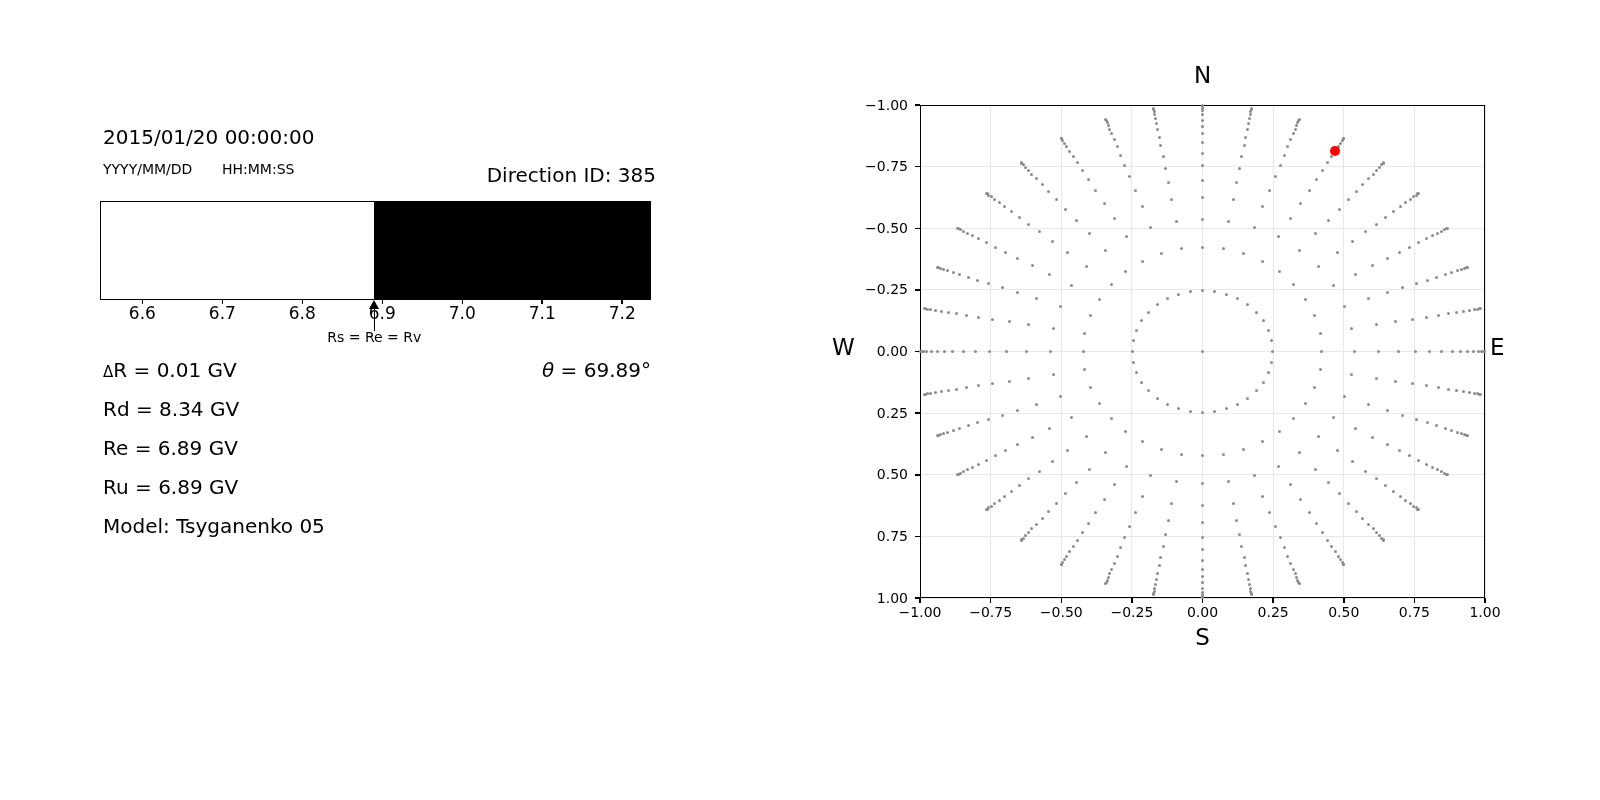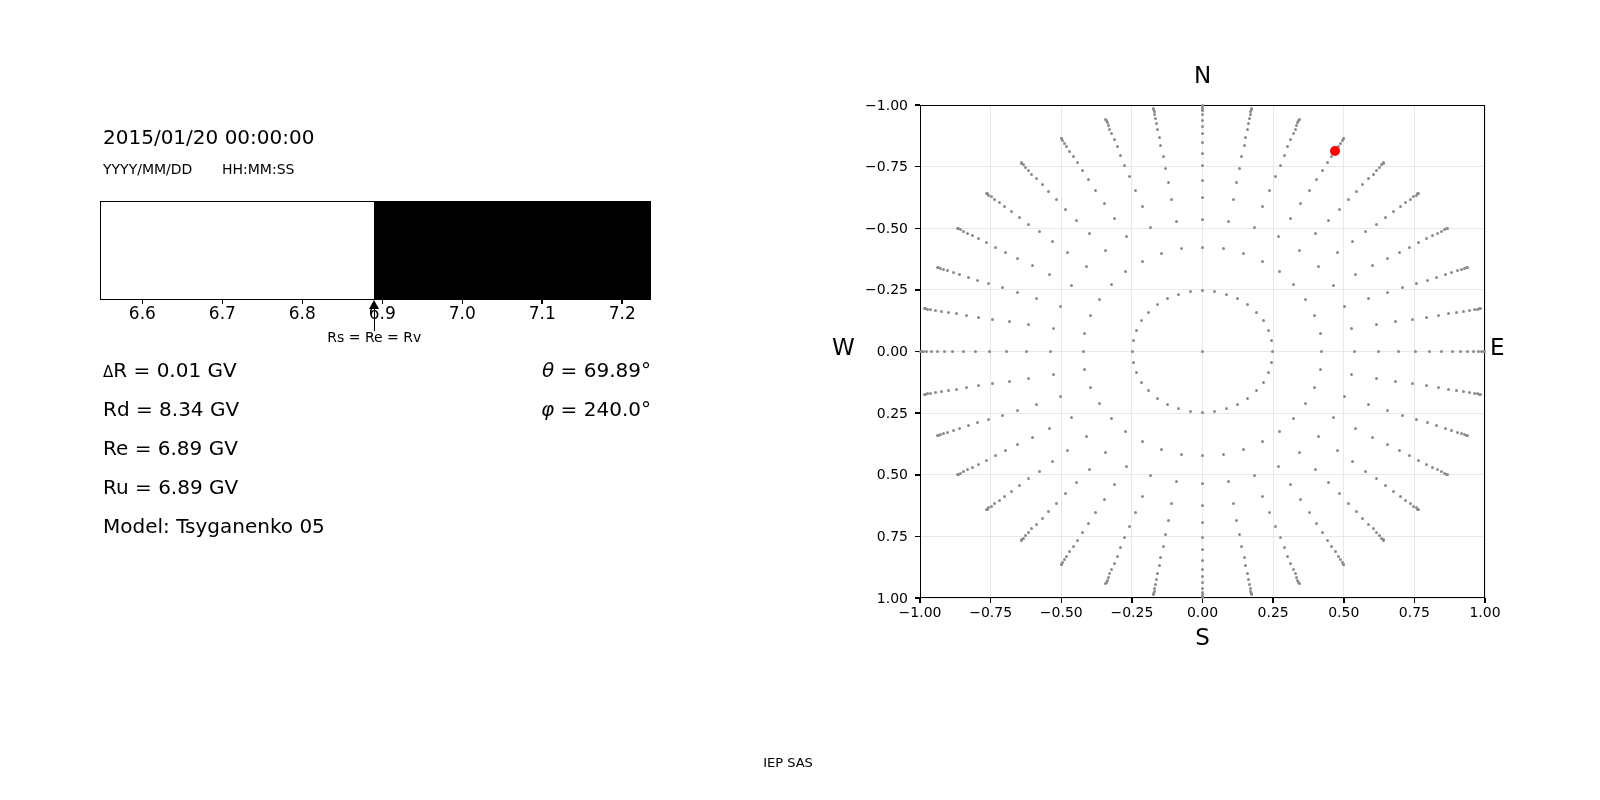--- a/index.html
+++ b/index.html
@@ -40,36 +40,36 @@
   #credit{left:0;top:755px;width:1576px;text-align:center;}
 </style>
 </head>
 <body>
 
 <div id="root">
 
   <div class="abs t20" style="left:103px;top:125px;">2015/01/20 00:00:00</div>
   <div class="abs t14" style="left:103px;top:161px;">YYYY/MM/DD</div>
   <div class="abs t14" style="left:222px;top:161px;">HH:MM:SS</div>
+  <div class="abs t20" style="left:400px;top:163px;width:256px;text-align:right;">Direction ID: 385</div>
 
   <div id="bar" class="abs">
       <div class="region" style="left: 0%; width: 49.7823%; background: rgb(255, 255, 255);"></div>
       <div class="region" style="left: 49.7823%; width: 50.2177%; background: rgb(0, 0, 0);"></div>
     </div>
   <div id="bar-ticks" class="abs t17"><div class="btick" style="left: 41.6346px;"></div><div class="blabel" style="left: 42.3846px;">6.6</div><div class="btick" style="left: 121.606px;"></div><div class="blabel" style="left: 122.356px;">6.7</div><div class="btick" style="left: 201.577px;"></div><div class="blabel" style="left: 202.327px;">6.8</div><div class="btick" style="left: 281.548px;"></div><div class="blabel" style="left: 282.298px;">6.9</div><div class="btick" style="left: 361.519px;"></div><div class="blabel" style="left: 362.269px;">7.0</div><div class="btick" style="left: 441.489px;"></div><div class="blabel" style="left: 442.239px;">7.1</div><div class="btick" style="left: 521.46px;"></div><div class="blabel" style="left: 522.21px;">7.2</div><div id="arrow-head" class="abs" style="left: 269.3px; top: 0px;"></div><div id="arrow-line" class="abs" style="left: 273.55px; top: 8px;"></div></div>
   <div id="arrow-label" class="abs t14" style="left: 294.3px;">Rs = Re = Rv</div>
 
   <div class="abs t20" style="left:103px;top:358px;"><span class="dsym">Δ</span><span>R = 0.01 GV</span></div>
   <div class="abs t20" style="left:103px;top:397px;">Rd = 8.34 GV</div>
   <div class="abs t20" style="left:103px;top:436px;">Re = 6.89 GV</div>
   <div class="abs t20" style="left:103px;top:475px;">Ru = 6.89 GV</div>
   <div class="abs t20" style="left:103px;top:514px;">Model: Tsyganenko 05</div>
 
   <div class="abs t20" style="left:400px;top:358px;width:251px;text-align:right;"><span class="sym">θ</span><span> = 69.89°</span></div>
-  <div class="abs t20" style="left:400px;top:397px;width:251px;text-align:right;"><span class="sym">φ</span><span> = 240.0°</span></div>
 
   <div id="plot" class="abs">
     <div id="grid-layer">
         <div class="gridline" style="left: -0.5px; top: 0px; width: 1px; height: 493px; background: rgb(232, 232, 232);"></div>
         <div class="gridline" style="left: 0px; top: 492.5px; width: 565px; height: 1px; background: rgb(232, 232, 232);"></div>
         <div class="gridline" style="left: 70.125px; top: 0px; width: 1px; height: 493px; background: rgb(232, 232, 232);"></div>
         <div class="gridline" style="left: 0px; top: 430.875px; width: 565px; height: 1px; background: rgb(232, 232, 232);"></div>
         <div class="gridline" style="left: 140.75px; top: 0px; width: 1px; height: 493px; background: rgb(232, 232, 232);"></div>
         <div class="gridline" style="left: 0px; top: 369.25px; width: 565px; height: 1px; background: rgb(232, 232, 232);"></div>
         <div class="gridline" style="left: 211.375px; top: 0px; width: 1px; height: 493px; background: rgb(232, 232, 232);"></div>
@@ -666,15 +666,14 @@
         <div class="dot" style="left: 231.969px; top: 2.36627px; width: 3px; height: 3px; background: rgb(140, 140, 140);"></div>
         <div id="red-dot" style="left: 410.162px; top: 41.0215px; background: rgb(255, 0, 0);"></div>
       </div>
     <div id="ticks-layer" class="t14"><div class="xtick" style="left: -0.75px;"></div><div class="xlab" style="left: -32px;">−1.00</div><div class="ytick" style="top: -0.75px;"></div><div class="ylab" style="top: -8.5px;">−1.00</div><div class="xtick" style="left: 69.875px;"></div><div class="xlab" style="left: 38.625px;">−0.75</div><div class="ytick" style="top: 60.875px;"></div><div class="ylab" style="top: 53.125px;">−0.75</div><div class="xtick" style="left: 140.5px;"></div><div class="xlab" style="left: 109.25px;">−0.50</div><div class="ytick" style="top: 122.5px;"></div><div class="ylab" style="top: 114.75px;">−0.50</div><div class="xtick" style="left: 211.125px;"></div><div class="xlab" style="left: 179.875px;">−0.25</div><div class="ytick" style="top: 184.125px;"></div><div class="ylab" style="top: 176.375px;">−0.25</div><div class="xtick" style="left: 281.75px;"></div><div class="xlab" style="left: 250.5px;">0.00</div><div class="ytick" style="top: 245.75px;"></div><div class="ylab" style="top: 238px;">0.00</div><div class="xtick" style="left: 352.375px;"></div><div class="xlab" style="left: 321.125px;">0.25</div><div class="ytick" style="top: 307.375px;"></div><div class="ylab" style="top: 299.625px;">0.25</div><div class="xtick" style="left: 423px;"></div><div class="xlab" style="left: 391.75px;">0.50</div><div class="ytick" style="top: 369px;"></div><div class="ylab" style="top: 361.25px;">0.50</div><div class="xtick" style="left: 493.625px;"></div><div class="xlab" style="left: 462.375px;">0.75</div><div class="ytick" style="top: 430.625px;"></div><div class="ylab" style="top: 422.875px;">0.75</div><div class="xtick" style="left: 564.25px;"></div><div class="xlab" style="left: 533px;">1.00</div><div class="ytick" style="top: 492.25px;"></div><div class="ylab" style="top: 484.5px;">1.00</div></div>
     <div class="abs t23 compass" style="left:50%;transform:translateX(-50%);top:-44px;">N</div>
     <div class="abs t23 compass" style="left:50%;transform:translateX(-50%);top:518px;">S</div>
     <div class="abs t23 compass" style="left:-88px;top:228px;">W</div>
     <div class="abs t23 compass" style="left:570px;top:228px;">E</div>
   </div>
 
-  <div id="credit" class="abs t13">IEP SAS</div>
 
 </div>
 
 </body></html>

